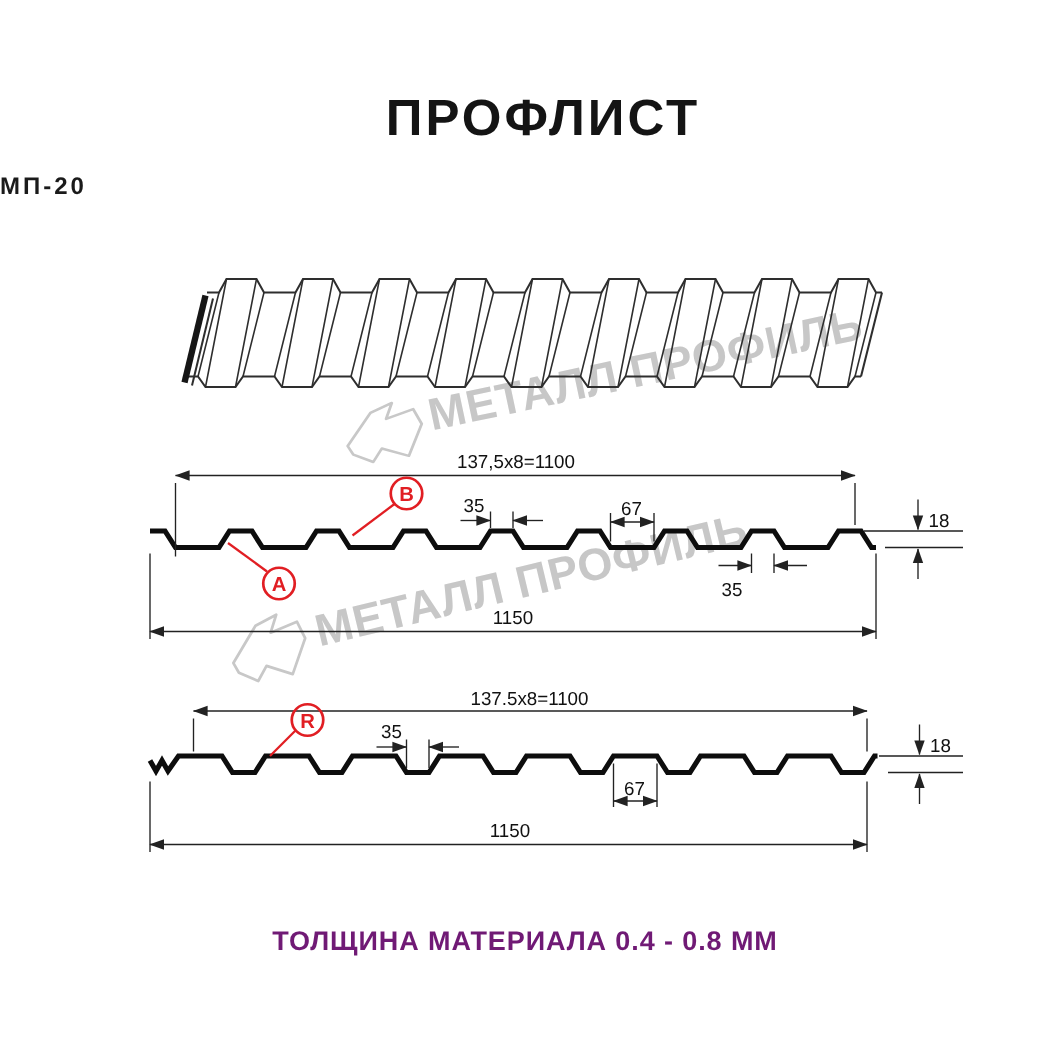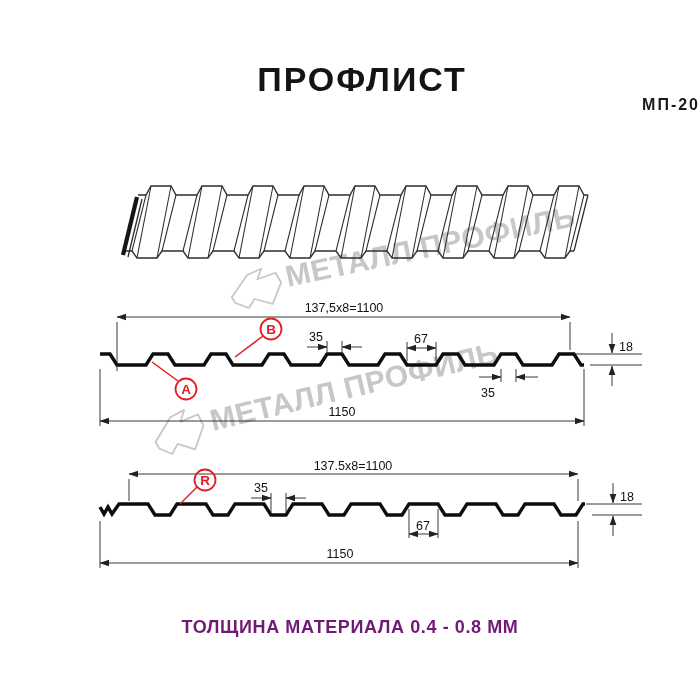--- a/index.html
+++ b/index.html
@@ -1,20 +1,20 @@
 <!DOCTYPE html>
 <html><head>
 <meta charset="utf-8">
 <style>
   html,body{margin:0;padding:0;background:#fff;}
   .page{position:relative;width:700px;height:700px;background:#ffffff;overflow:hidden;
         font-family:"Liberation Sans",sans-serif;}
   .title{position:absolute;top:60px;left:12px;width:700px;text-align:center;
          font-size:34px;font-weight:800;letter-spacing:2px;color:#141414;}
-  .subtitle{position:absolute;top:96px;left:0;width:700px;text-align:right;
+  .subtitle{position:absolute;top:116px;left:0;width:700px;text-align:left;
          font-size:16px;font-weight:700;letter-spacing:2px;color:#1a1a1a;}
   .footer{position:absolute;top:617px;left:0;width:700px;text-align:center;
          font-size:18px;font-weight:700;letter-spacing:0.6px;color:#701a75;}
   svg{position:absolute;top:0;left:0;}
   .profile{fill:none;stroke:#0d0d0d;stroke-width:3.4;stroke-linejoin:miter;}
   .dim{fill:none;stroke:#222;stroke-width:0.9;}
   .dt{font-family:"Liberation Sans",sans-serif;font-size:12.5px;fill:#111;text-anchor:middle;}
   .red{fill:none;stroke:#e11e23;stroke-width:1.8;}
   .redl{stroke:#e11e23;stroke-width:1.5;}
   .rt{font-family:"Liberation Sans",sans-serif;font-weight:bold;font-size:13.5px;

